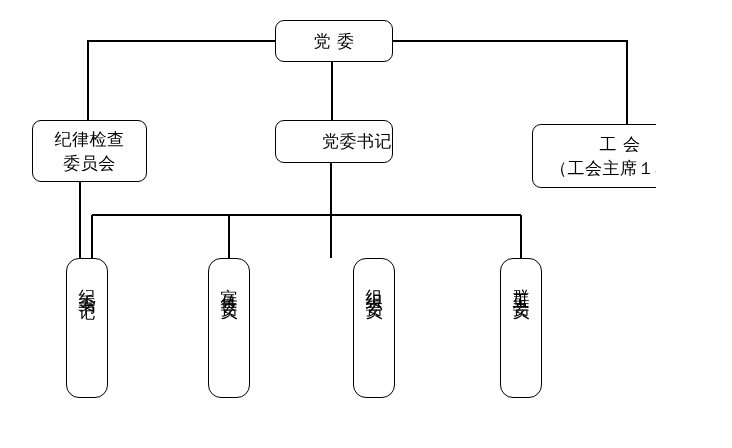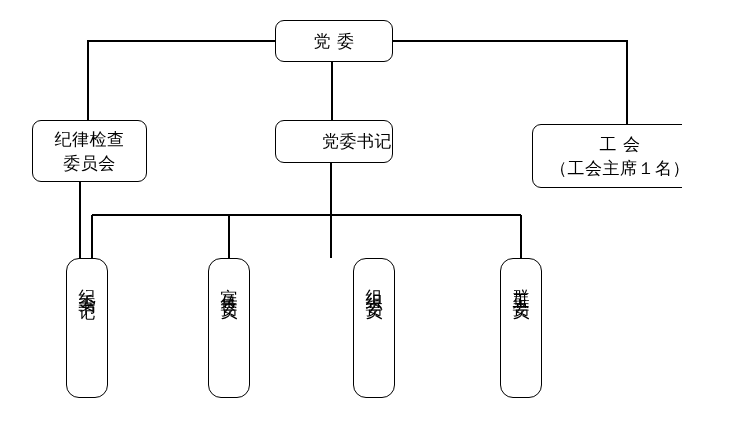--- a/index.html
+++ b/index.html
@@ -9,21 +9,20 @@
   }
   body {
     font-family: "DejaVu Sans", "Liberation Sans", sans-serif;
   }
   #chart-root {
     position: relative;
     width: 656px;
     height: 448px;
     background: #ffffff;
     overflow: hidden;
-    padding-left: 26px;
   }
   #chart-svg {
     position: absolute;
     left: 0;
     top: 0;
     width: 732px;
     height: 448px;
   }
   .node {
     position: absolute;

